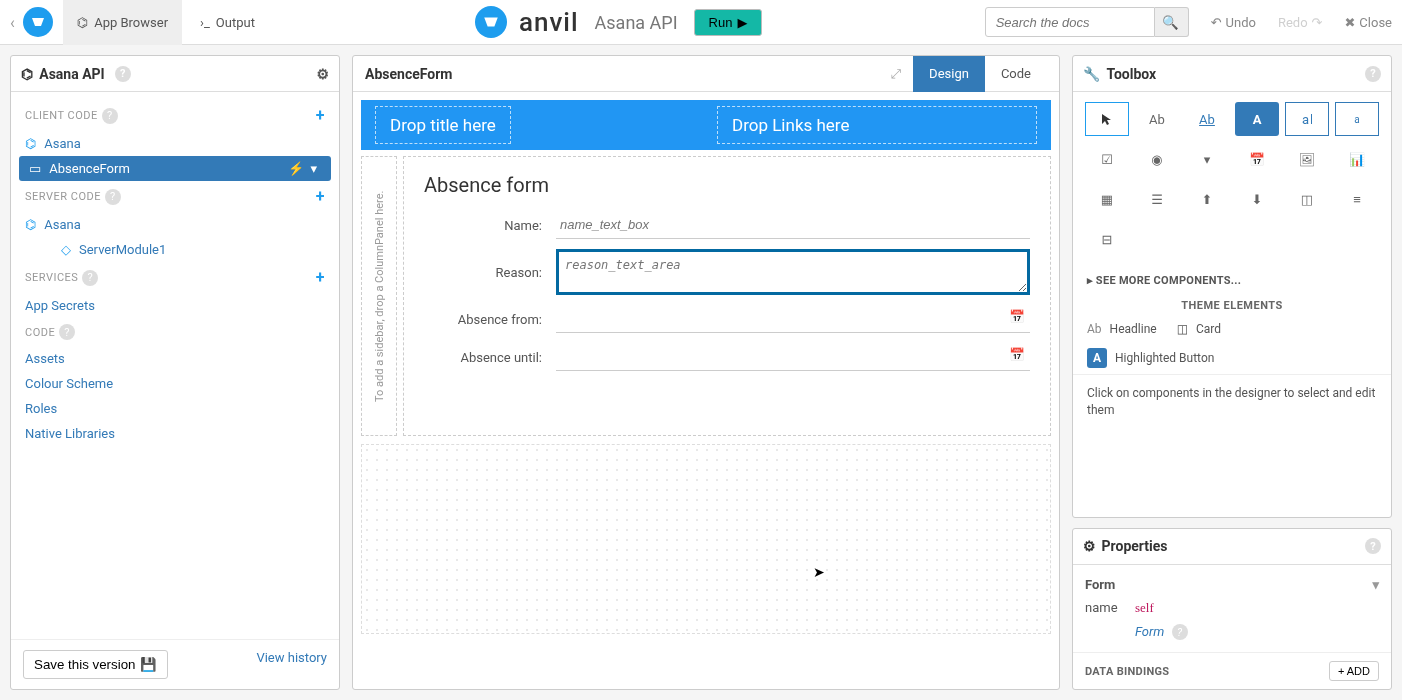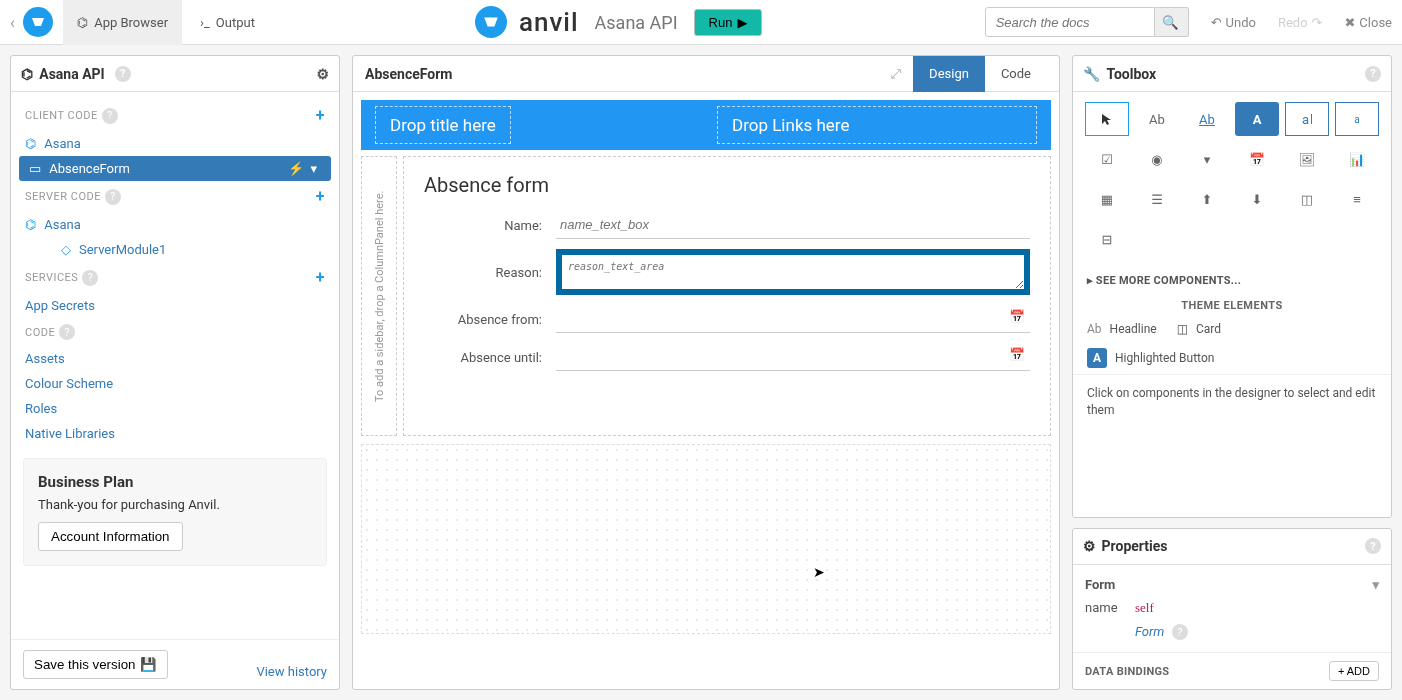--- a/index.html
+++ b/index.html
@@ -34,21 +34,21 @@
 .sidebar-body { flex: 1; overflow: auto; padding: 8px 0; }
 .section-head { display: flex; align-items: center; padding: 6px 14px; color: #999; font-size: 11px; letter-spacing: .5px; }
 .section-head .plus { margin-left: auto; color: #1e9dee; font-size: 16px; cursor: pointer; font-weight: bold; }
 .tree-item { display: flex; align-items: center; padding: 5px 14px; gap: 8px; color: #337ab7; cursor: pointer; font-size: 13px; }
 .tree-item.indent2 { padding-left: 50px; }
 .tree-item.selected { background: #337ab7; color: #fff; border-radius: 3px; margin: 0 8px; padding-left: 10px; }
 .tree-item.selected .sel-right { margin-left: auto; display: flex; gap: 6px; align-items: center; }
 .plan-box { margin: 12px; padding: 14px; background: #f7f7f7; border: 1px solid #eee; border-radius: 3px; }
 .plan-title { font-weight: bold; font-size: 15px; margin-bottom: 6px; }
 .plan-btn { margin-top: 10px; padding: 6px 12px; border: 1px solid #ccc; background: #fff; border-radius: 3px; cursor: pointer; }
-.sidebar-footer { display: flex; padding: 10px 12px; border-top: 1px solid #eee; align-items: flex-end; }
+.sidebar-footer { display: flex; padding: 10px 12px; border-top: 1px solid #eee; align-items: flex-start; }
 .save-btn { padding: 6px 10px; border: 1px solid #ccc; background: #fff; border-radius: 3px; cursor: pointer; display: flex; gap: 5px; align-items: center; }
 .view-history { margin-left: auto; color: #337ab7; cursor: pointer; }
 
 
 .center { flex: 1; }
 .center-header { height: 36px; display: flex; align-items: center; padding: 0 12px; border-bottom: 1px solid #ddd; }
 .center-title { font-weight: bold; font-size: 14px; }
 .center-actions { margin-left: auto; display: flex; align-items: center; gap: 0; }
 .expand-icon { color: #aaa; margin-right: 12px; cursor: pointer; }
 .mode-tab { padding: 0 16px; height: 36px; display: flex; align-items: center; cursor: pointer; font-size: 13px; color: #555; }
@@ -57,21 +57,21 @@
 .title-bar { background: #2196f3; height: 50px; display: flex; align-items: center; padding: 0 14px; }
 .drop-zone { border: 1px dashed rgba(255,255,255,.7); color: #fff; padding: 8px 14px; font-size: 17px; }
 .drop-zone.right { margin-left: auto; }
 .content-wrap { display: flex; margin-top: 6px; gap: 6px; }
 .sidebar-drop { width: 36px; border: 1px dashed #ccc; display: flex; align-items: center; justify-content: center; writing-mode: vertical-rl; transform: rotate(180deg); font-size: 11px; color: #999; padding: 8px 2px; height: 280px; }
 .card-area { flex: 1; border: 1px dashed #ccc; padding: 16px 20px; background: #fff; min-height: 280px; }
 .form-title { font-size: 20px; font-weight: 400; margin-bottom: 14px; color: #333; }
 .form-row { display: flex; align-items: center; margin-bottom: 10px; gap: 14px; }
 .form-label { width: 118px; text-align: right; color: #555; font-size: 13px; }
 .form-input { flex: 1; border: none; border-bottom: 1px solid #ccc; padding: 6px 4px; font-style: italic; color: #aaa; font-size: 13px; background: transparent; }
-.form-textarea { flex: 1; border: 6px solid #0369a1; padding: 6px; font-style: italic; color: #aaa; font-size: 10px; height: 46px; resize: both; }
+.form-textarea { flex: 1; border: 3px solid #0369a1; padding: 6px; font-style: italic; color: #aaa; font-size: 12px; height: 46px; resize: both; }
 .date-row { position: relative; }
 .date-icon { position: absolute; right: 4px; top: 4px; color: #888; }
 .below-card { height: 190px; border: 1px dashed #ddd; margin-top: 8px; background-image: radial-gradient(#e8e8e8 1px, transparent 1px); background-size: 10px 10px; }
 .cursor-ptr { position: absolute; left: 460px; top: 472px; font-size: 14px; color: #000; pointer-events: none; }
 
 
 .right { width: 320px; display: flex; flex-direction: column; gap: 10px; }
 .toolbox-grid { display: grid; grid-template-columns: repeat(6, 1fr); gap: 6px; padding: 10px 12px; }
 .tool { height: 34px; display: flex; align-items: center; justify-content: center; border: 1px solid transparent; cursor: pointer; color: #666; font-size: 13px; }
 .tool.pointer { border: 1px solid #1e9dee; }
@@ -212,25 +212,20 @@
       <div class="tree-item">
           <span>Colour Scheme</span>
         </div>
       <div class="tree-item">
           <span>Roles</span>
         </div>
       <div class="tree-item">
           <span>Native Libraries</span>
         </div>
 
-      <div class="plan-box">
-        <div class="plan-title">Business Plan</div>
-        <div>Thank-you for purchasing Anvil.</div>
-        <button class="plan-btn">Account Information</button>
-      </div>
     </div>
     <div class="sidebar-footer">
       <button class="save-btn">
         <span>Save this version</span>
         <span>💾</span>
       </button>
       <span class="view-history">View history</span>
     </div>
   </div>
 

